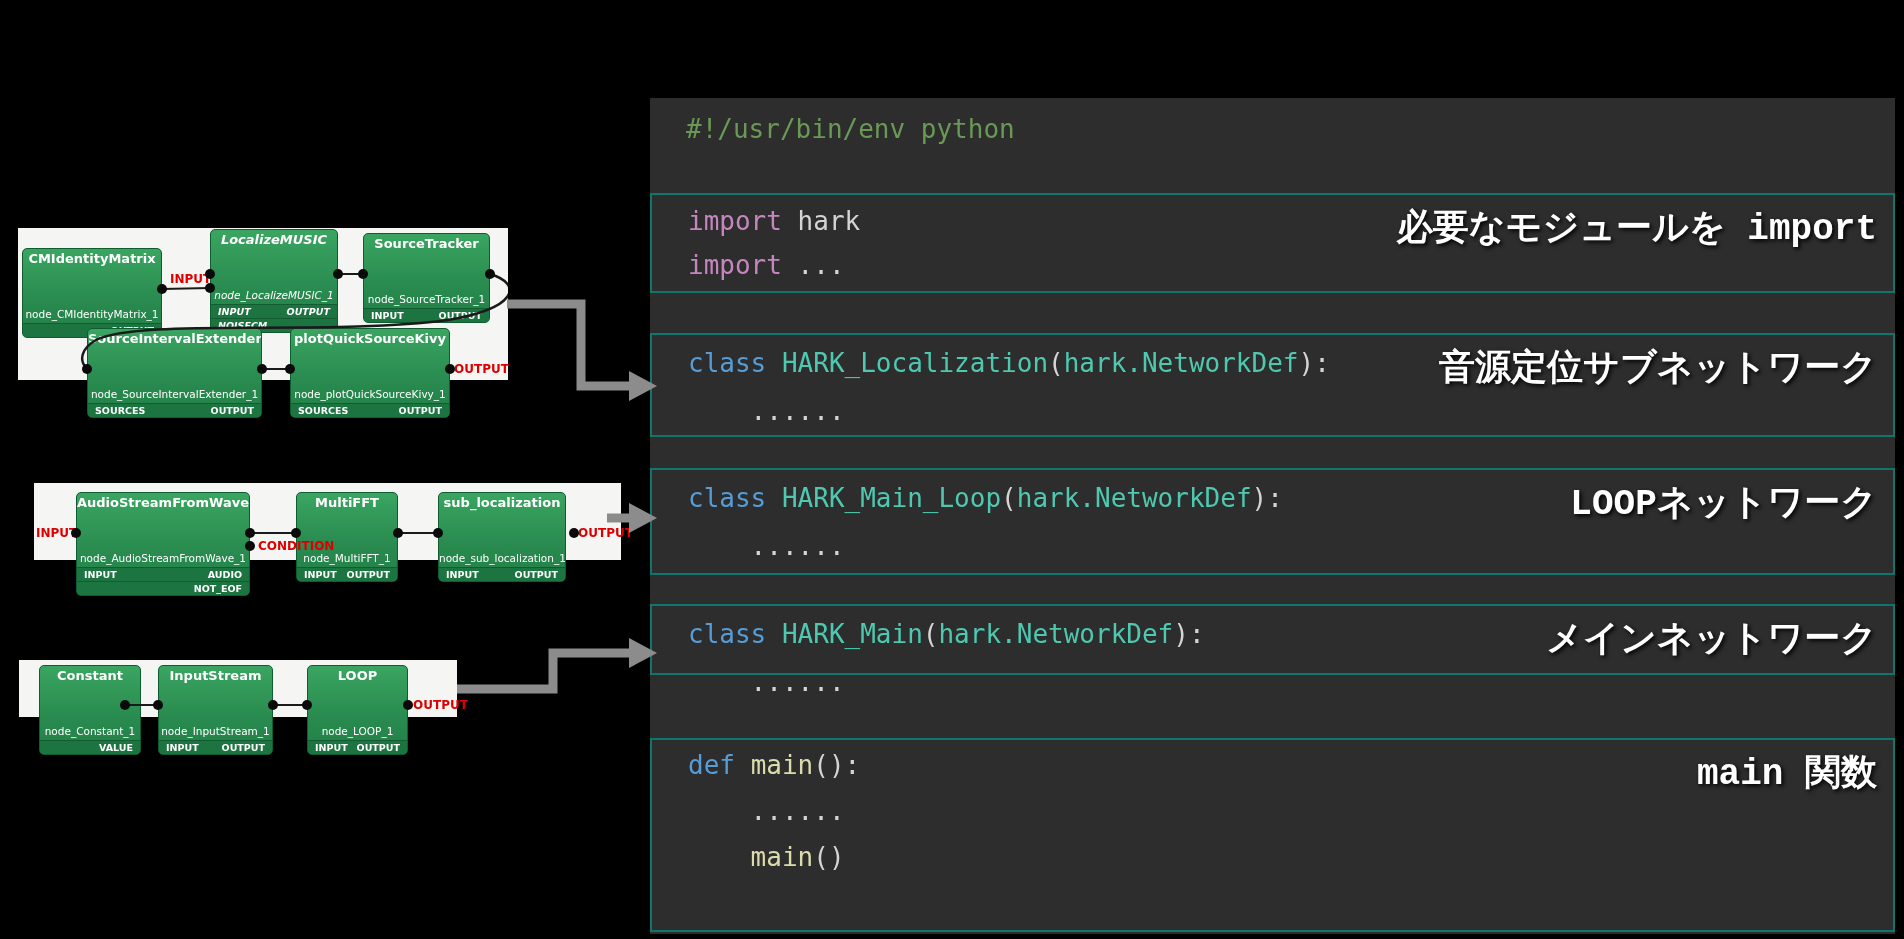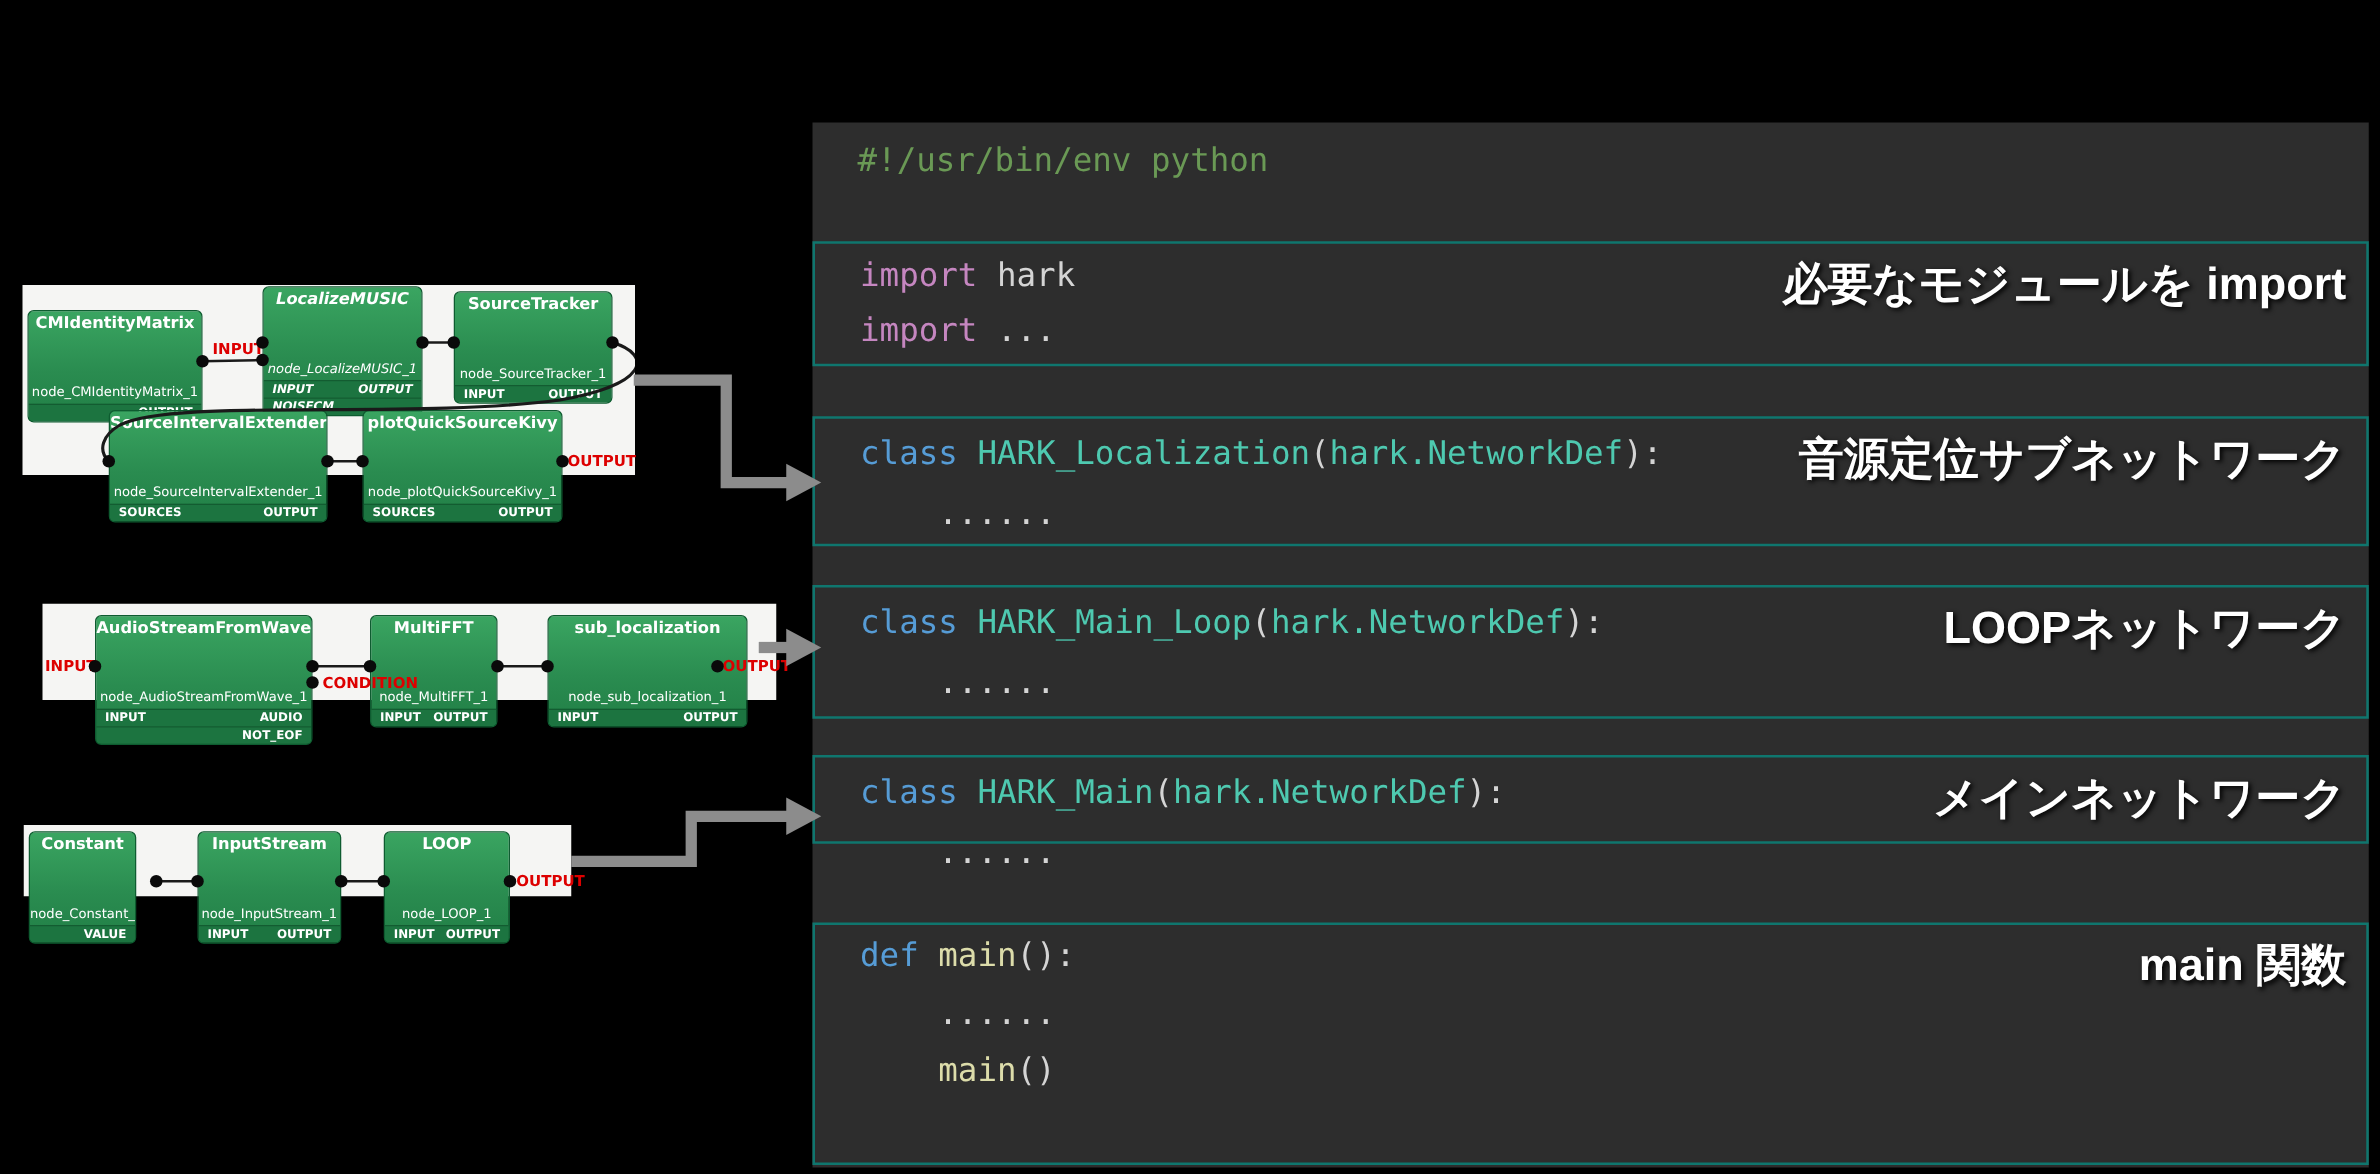--- a/index.html
+++ b/index.html
@@ -20,21 +20,21 @@
         box-sizing:border-box;padding:4px 16px 0 36px;}
   #box-import{top:193px;height:100px;}
   #box-import .codeline{line-height:44px;}
   #box-loc{top:333px;height:104px;}
   #box-loop{top:468px;height:107px;}
   #box-main{top:604px;height:71px;}
   #box-loc .codeline,#box-loop .codeline,#box-main .codeline{line-height:48px;}
   #box-mainfn{top:738px;height:194px;padding-top:2px;}
   #box-mainfn .codeline{line-height:46px;}
   .note{position:absolute;right:16px;top:8px;color:#fff;font-weight:bold;font-size:36px;
-        font-family:Liberation Sans, sans-serif;text-shadow:2px 2px 4px #000;white-space:pre;}
+        font-family:Liberation Mono, monospace;text-shadow:2px 2px 4px #000;white-space:pre;}
 
   
   .dpanel{position:absolute;background:#f5f5f3;}
   #d1{left:18px;top:228px;width:490px;height:152px;}
   #d2{left:34px;top:483px;width:587px;height:77px;}
   #d3{left:19px;top:660px;width:438px;height:57px;}
   .dnode{position:absolute;border:1px solid #0e5c30;border-radius:5px;overflow:hidden;
          background:linear-gradient(180deg,#3aa561 0%,#2a8c50 55%,#217f46 100%);color:#fff;
          box-sizing:border-box;}
   .nt{height:19px;line-height:19px;font-size:13px;font-weight:bold;text-align:center;white-space:nowrap;}
@@ -167,21 +167,21 @@
         </div>
     </div>
     <div class="dnode" style="left:262px;top:9px;width:102px;">
       <div class="nt">MultiFFT</div>
       <div class="ns">node_MultiFFT_1</div>
       <div class="prow">
           <span>INPUT</span>
           <span>OUTPUT</span>
         </div>
     </div>
-    <div class="dnode" style="left:404px;top:9px;width:160px;">
+    <div class="dnode" style="left:404px;top:9px;width:128px;">
       <div class="nt">sub_localization</div>
       <div class="ns">node_sub_localization_1</div>
       <div class="prow">
           <span>INPUT</span>
           <span>OUTPUT</span>
         </div>
     </div>
     <span class="redlab" style="left:2px;top:43px;">INPUT</span>
     <span class="redlab" style="left:224px;top:56px;">CONDITION</span>
     <span class="redlab" style="left:544px;top:43px;">OUTPUT</span>
@@ -194,21 +194,21 @@
           <circle cx="216" cy="63" r="5"></circle>
         <circle cx="262" cy="50" r="5"></circle>
           <circle cx="364" cy="50" r="5"></circle>
           <circle cx="404" cy="50" r="5"></circle>
         <circle cx="540" cy="50" r="5"></circle>
       </g>
     </svg>
   </div>
 
   <div id="d3" class="dpanel">
-    <div class="dnode" style="left:4px;top:5px;width:86px;">
+    <div class="dnode" style="left:20px;top:5px;width:102px;">
       <div class="nt">Constant</div>
       <div class="ns">node_Constant_1</div>
       <div class="prow only-right">
           <span>VALUE</span>
         </div>
     </div>
     <div class="dnode" style="left:139px;top:5px;width:115px;">
       <div class="nt">InputStream</div>
       <div class="ns">node_InputStream_1</div>
       <div class="prow">

